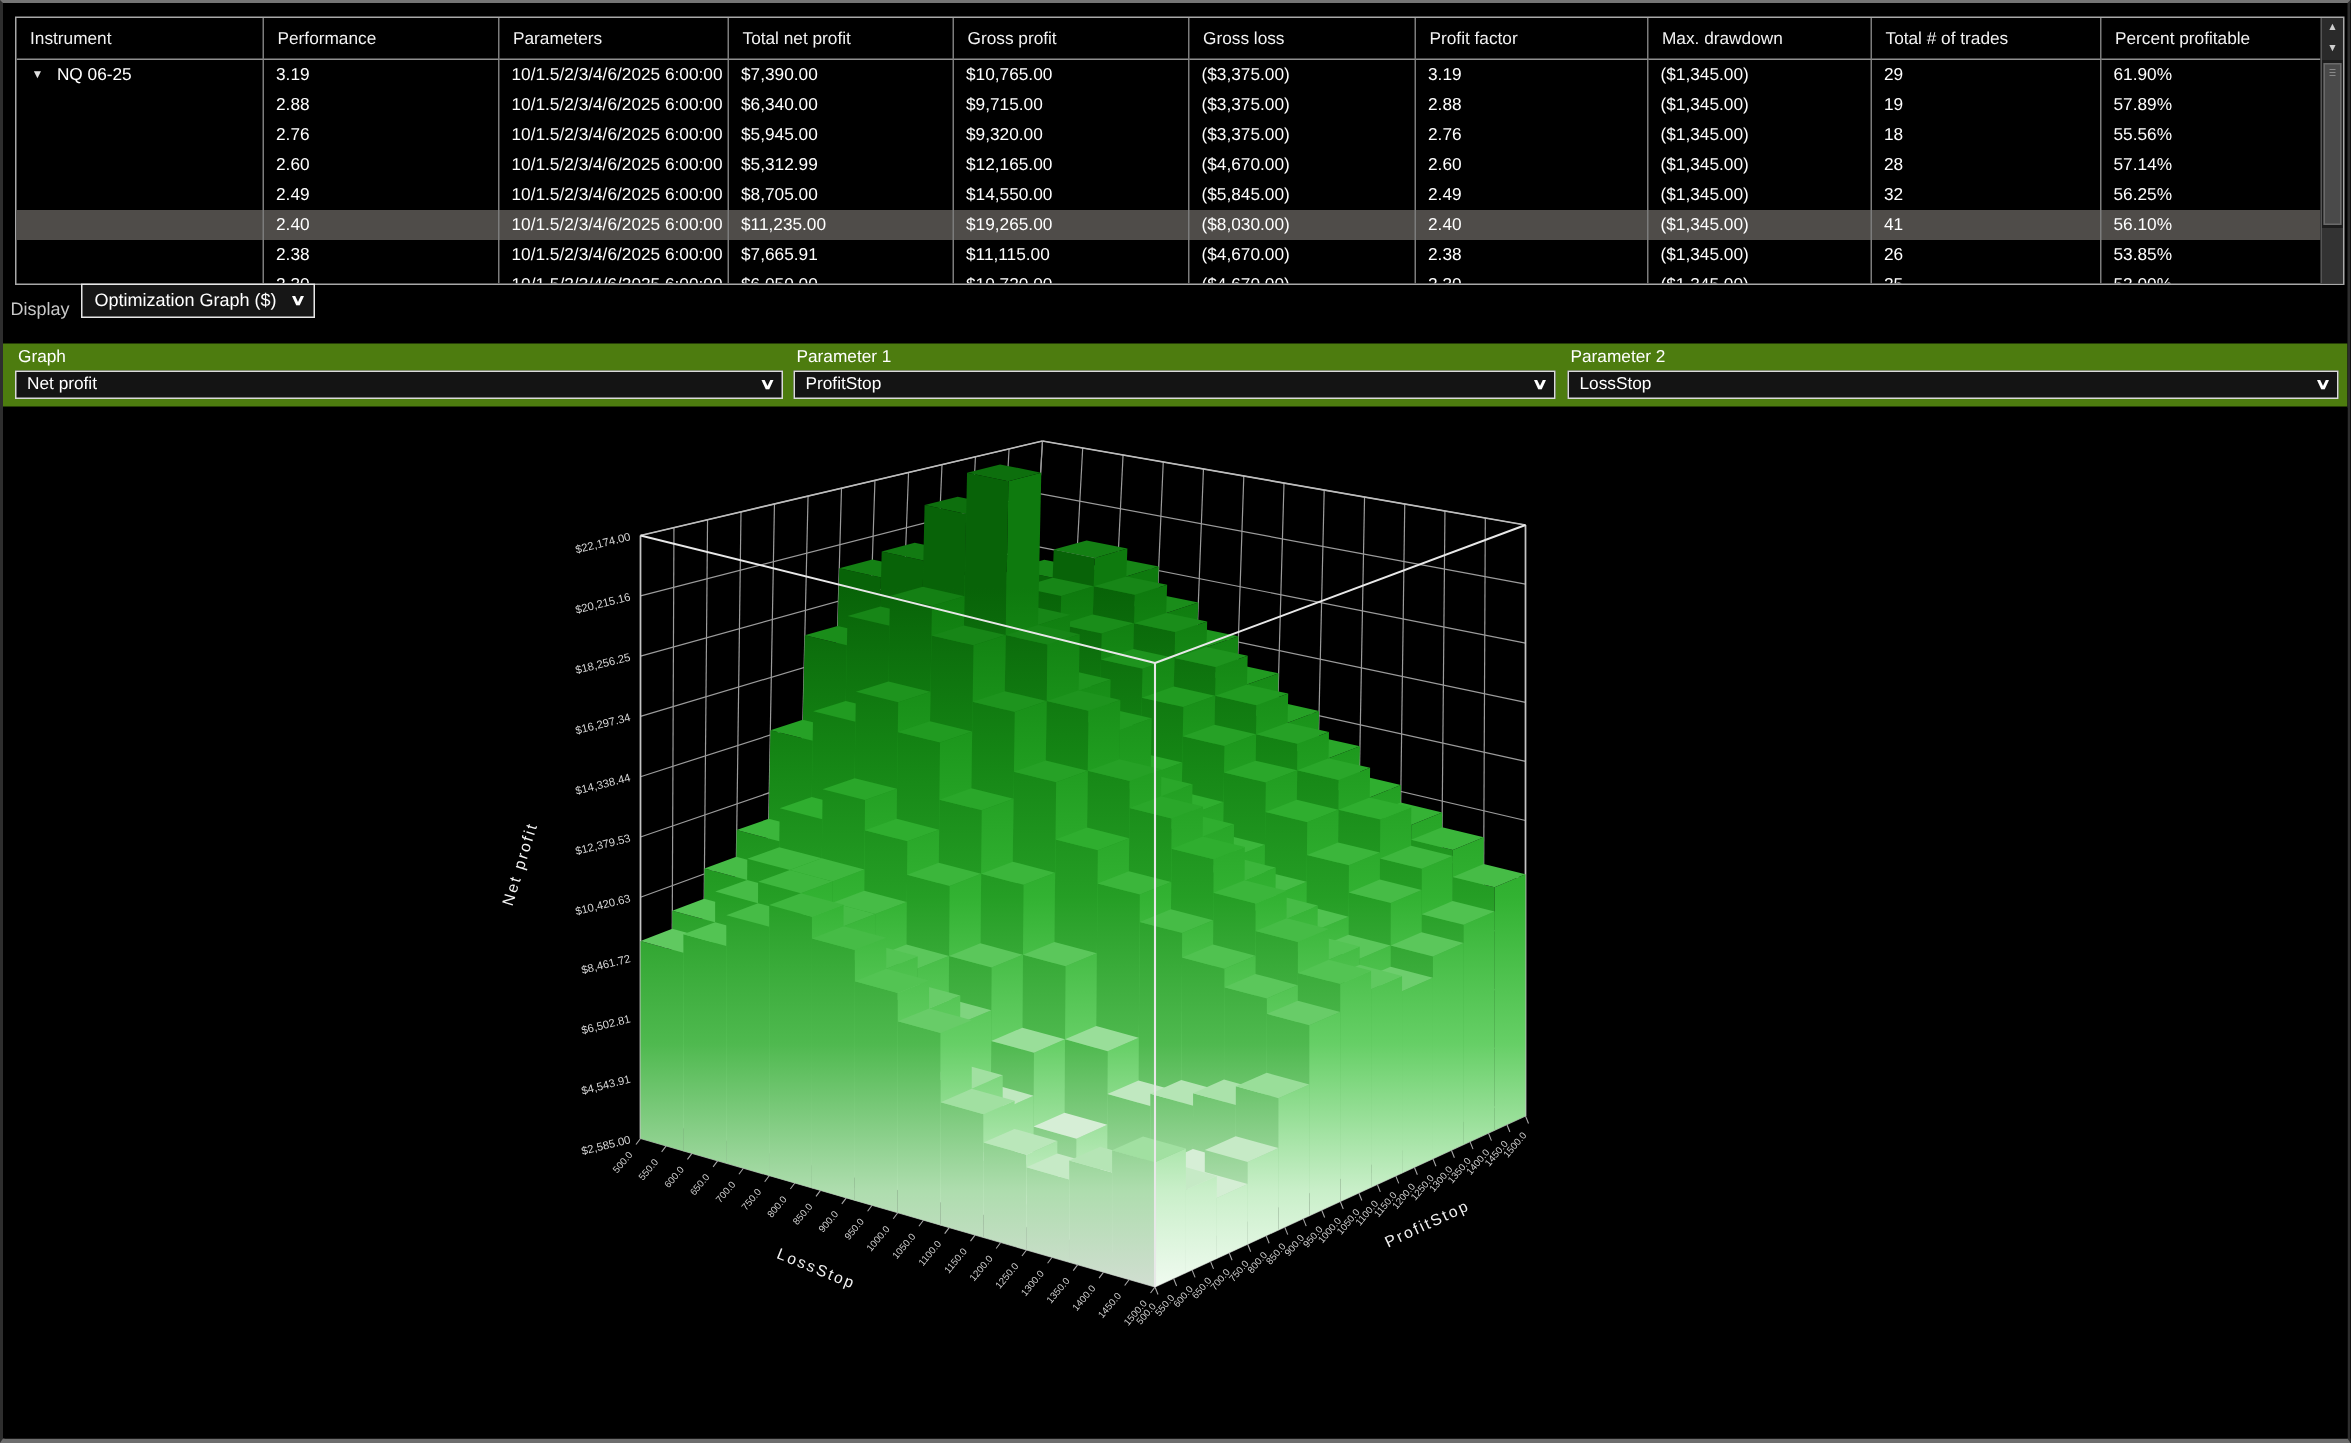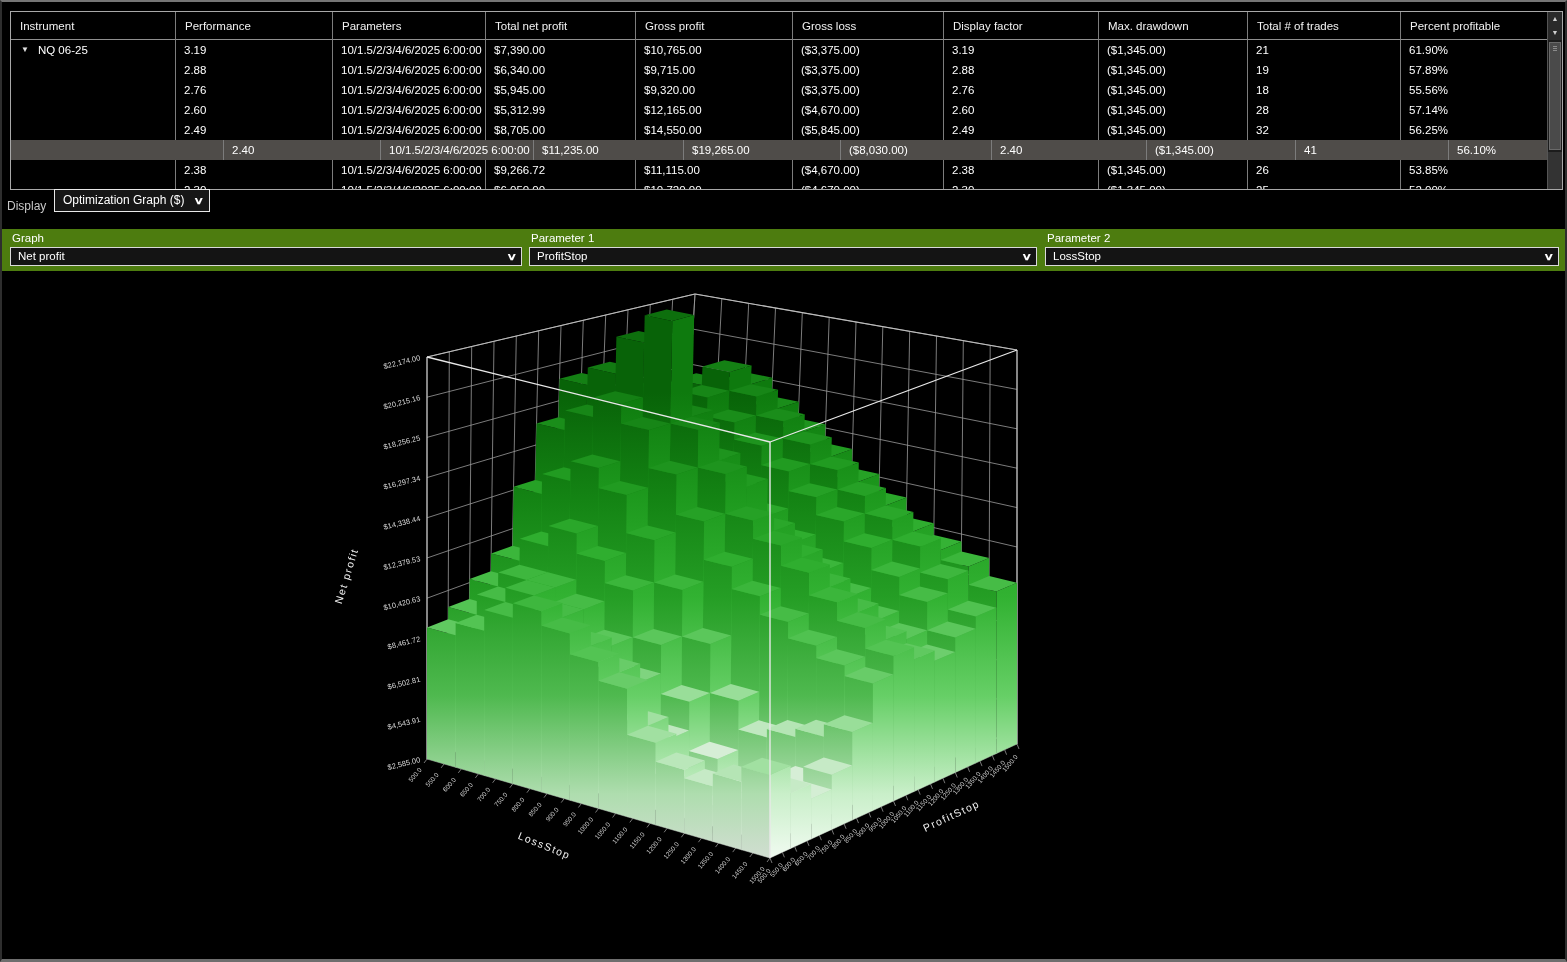--- a/index.html
+++ b/index.html
@@ -17,21 +17,21 @@
   }
   .tbody-wrap{position:absolute;left:0;top:0;right:15px;bottom:0;}
   .trow{display:grid;grid-template-columns:165px 157px 153px 150px 157px 151px 155px 149px 153px auto;}
   .thead .cell{
     height:28px;line-height:28px;border-bottom:1px solid #8f8f8f;
     color:#f2f2f2;font-size:11.5px;padding-left:9px;
   }
   .cell{border-right:1px solid #7c7c7c;overflow:hidden;white-space:nowrap;}
   .cell:last-child{border-right:none;}
   .drow .cell{height:20px;line-height:20px;font-size:11.5px;color:#fff;padding-left:8px;}
-  .drow.selected{background:#4f4c49;padding-left:48px;}
+  .drow.selected{background:#4f4c49;}
   .drow.clipped{height:9px;overflow:hidden;}
   .neg{color:#ff0000;}
   .inst-cell{display:flex;align-items:center;gap:9px;padding-left:10px !important;}
   .expander{font-size:8px;color:#e0e0e0;}
   
   .vscroll{position:absolute;right:0;top:0;bottom:0;width:15px;background:#1c1c1c;border-left:1px solid #555;}
   .sbtn{height:14px;background:#2a2a2a;color:#cfcfcf;font-size:7px;text-align:center;line-height:14px;}
   .sthumb{position:absolute;left:1px;right:1px;top:30px;height:108px;background:#4a4a4a;border:1px solid #6a6a6a;}
   .sgrip{margin:3px 3px 0 3px;height:5px;
     background:repeating-linear-gradient(#8a8a8a 0 1px,transparent 1px 2px);}
@@ -64,39 +64,39 @@
 
   <div class="results-table">
     <div class="tbody-wrap">
       <div class="trow thead" id="thead">
           <div class="cell">Instrument</div>
           <div class="cell">Performance</div>
           <div class="cell">Parameters</div>
           <div class="cell">Total net profit</div>
           <div class="cell">Gross profit</div>
           <div class="cell">Gross loss</div>
-          <div class="cell">Display factor</div>
+          <div class="cell">Profit factor</div>
           <div class="cell">Max. drawdown</div>
           <div class="cell">Total # of trades</div>
           <div class="cell">Percent profitable</div>
         </div>
       <div id="tbody">
           <div class="trow drow">
             <div class="cell inst-cell">
               <span class="expander">▼</span>
               <span>NQ 06-25</span>
             </div>
             <div class="cell">3.19</div>
             <div class="cell">10/1.5/2/3/4/6/2025 6:00:00</div>
             <div class="cell">$7,390.00</div>
             <div class="cell">$10,765.00</div>
             <div class="cell neg">($3,375.00)</div>
             <div class="cell">3.19</div>
             <div class="cell neg">($1,345.00)</div>
-            <div class="cell">21</div>
+            <div class="cell">29</div>
             <div class="cell">61.90%</div>
           </div>
           <div class="trow drow">
             <div class="cell inst-cell"></div>
             <div class="cell">2.88</div>
             <div class="cell">10/1.5/2/3/4/6/2025 6:00:00</div>
             <div class="cell">$6,340.00</div>
             <div class="cell">$9,715.00</div>
             <div class="cell neg">($3,375.00)</div>
             <div class="cell">2.88</div>
@@ -149,21 +149,21 @@
             <div class="cell neg">($8,030.00)</div>
             <div class="cell">2.40</div>
             <div class="cell neg">($1,345.00)</div>
             <div class="cell">41</div>
             <div class="cell">56.10%</div>
           </div>
           <div class="trow drow">
             <div class="cell inst-cell"></div>
             <div class="cell">2.38</div>
             <div class="cell">10/1.5/2/3/4/6/2025 6:00:00</div>
-            <div class="cell">$9,266.72</div>
+            <div class="cell">$7,665.91</div>
             <div class="cell">$11,115.00</div>
             <div class="cell neg">($4,670.00)</div>
             <div class="cell">2.38</div>
             <div class="cell neg">($1,345.00)</div>
             <div class="cell">26</div>
             <div class="cell">53.85%</div>
           </div>
           <div class="trow drow clipped">
             <div class="cell inst-cell"></div>
             <div class="cell">2.30</div>

